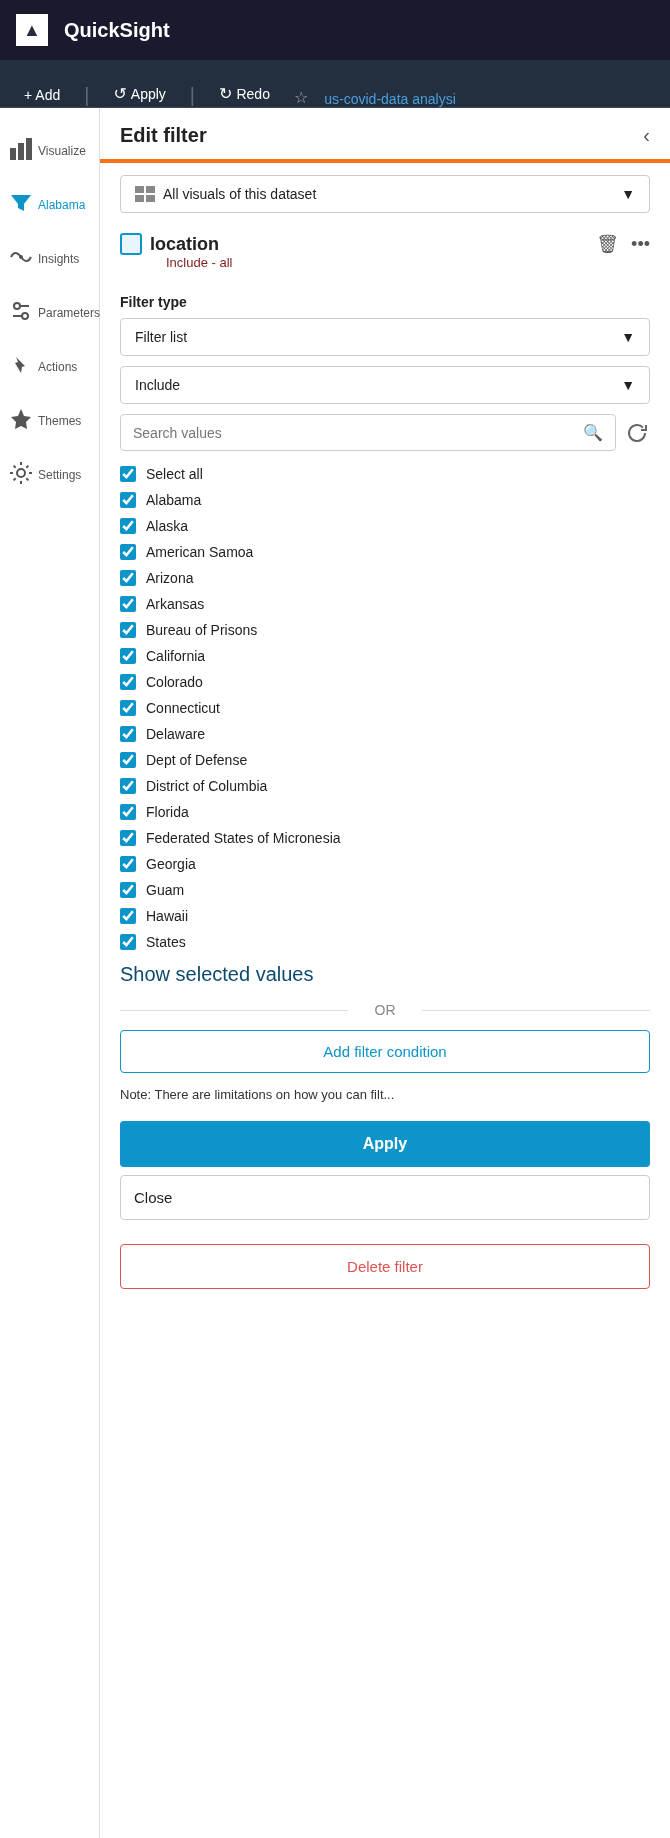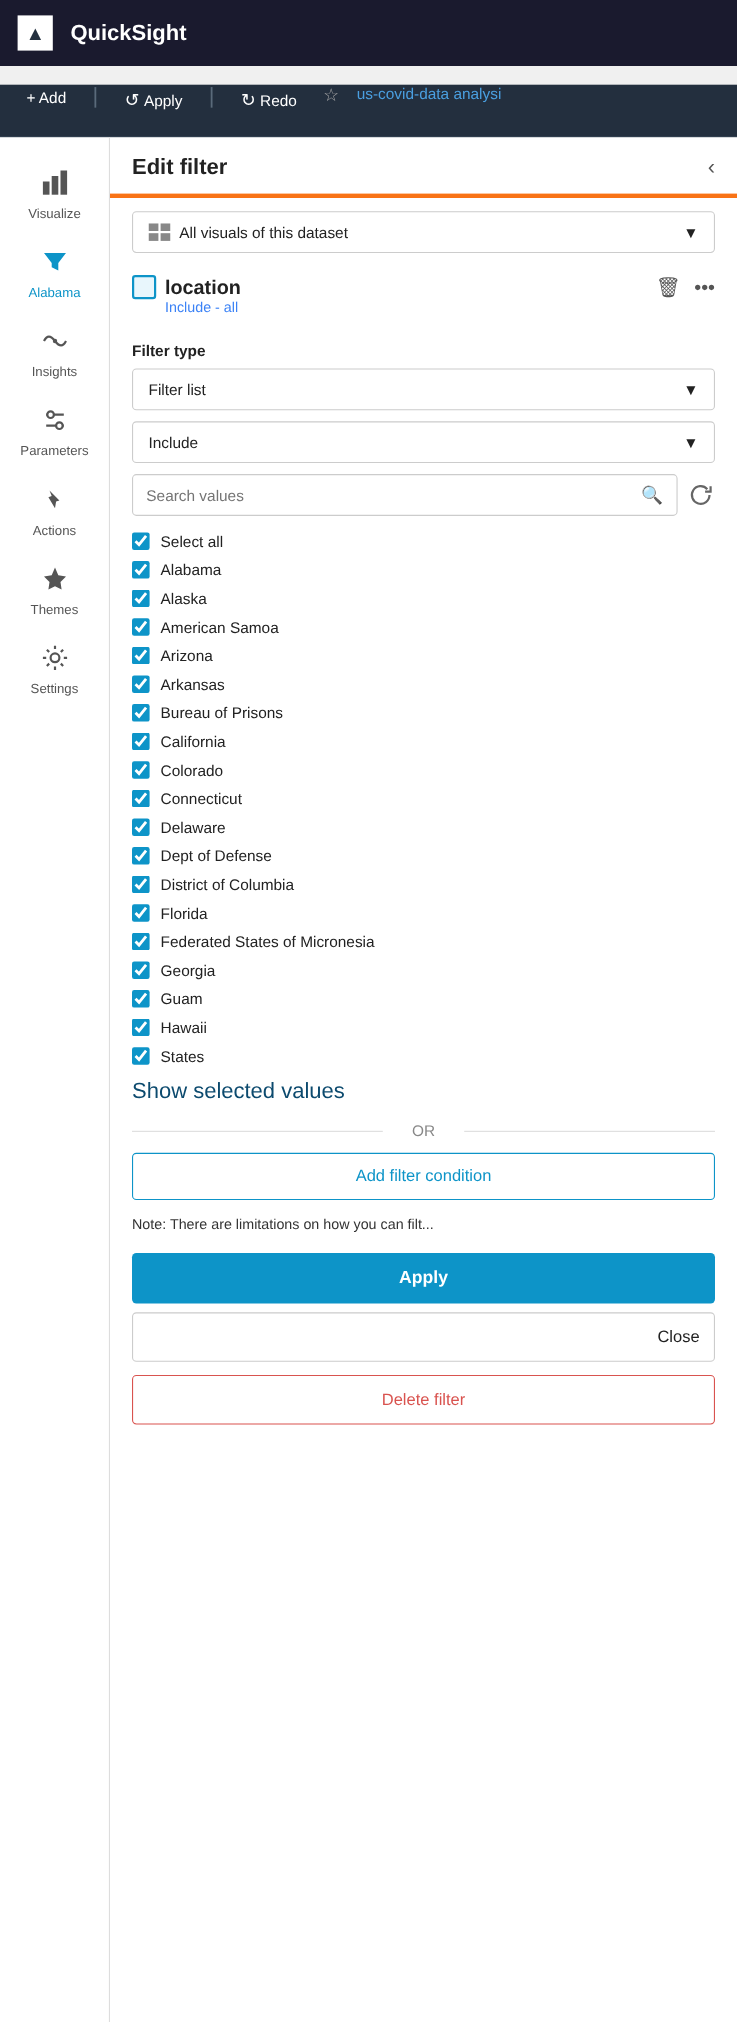--- a/index.html
+++ b/index.html
@@ -24,25 +24,24 @@
       color: white;
       font-size: 20px;
       font-weight: 600;
     }
 
     
     .toolbar {
       background: #232f3e;
       height: 48px;
       display: flex;
-      align-items: flex-start;
+      align-items: flex-end;
       padding: 0 16px;
       gap: 16px;
       border-bottom: 1px solid #3a4a5a;
-      margin-top: 17px;
     }
     .toolbar-btn {
       color: white;
       background: none;
       border: none;
       cursor: pointer;
       display: flex;
       align-items: center;
       gap: 4px;
       font-size: 14px;
@@ -74,21 +73,21 @@
       width: 100px;
       background: white;
       border-right: 1px solid #ddd;
       display: flex;
       flex-direction: column;
       align-items: center;
       padding-top: 16px;
     }
     .sidebar-item {
       display: flex;
-      flex-direction: column;
+      flex-direction: row;
       align-items: center;
       padding: 12px 8px;
       cursor: pointer;
       width: 100%;
       text-align: right;
       color: #555;
       font-size: 12px;
       gap: 4px;
     }
     .sidebar-item.active {
@@ -166,22 +165,22 @@
       border-radius: 3px;
       background: #e8f6fc;
     }
     .filter-name {
       font-size: 18px;
       font-weight: 600;
       color: #222;
     }
     .filter-subtitle {
       font-size: 13px;
-      color: #3b82f6;
-      margin-left: 30px;
+      color: #7f1d1d;
+      margin-left: 46px;
     }
     .filter-actions {
       display: flex;
       gap: 12px;
       align-items: center;
     }
     .filter-action-btn {
       background: none;
       border: none;
       cursor: pointer;
@@ -324,28 +323,28 @@
       background: #0d94c8;
       color: white;
       font-size: 16px;
       font-weight: 600;
       text-align: center;
       cursor: pointer;
       width: calc(100% - 40px);
     }
     .close-btn {
       display: block;
-      margin: 0 20px 12px;
+      margin: 0 20px 24px;
       padding: 13px;
       border: 1px solid #ccc;
       border-radius: 4px;
       background: white;
       color: #222;
       font-size: 15px;
-      text-align: right;
+      text-align: left;
       cursor: pointer;
       width: calc(100% - 40px);
     }
     .delete-filter-btn {
       display: block;
       margin: 0 20px 20px;
       padding: 13px;
       border: 1px solid #d9534f;
       border-radius: 4px;
       background: white;

